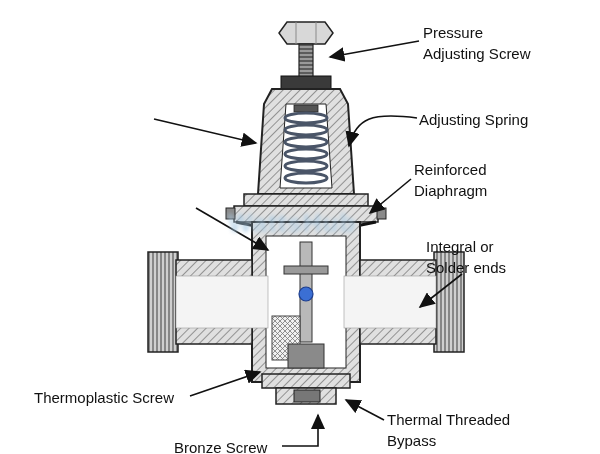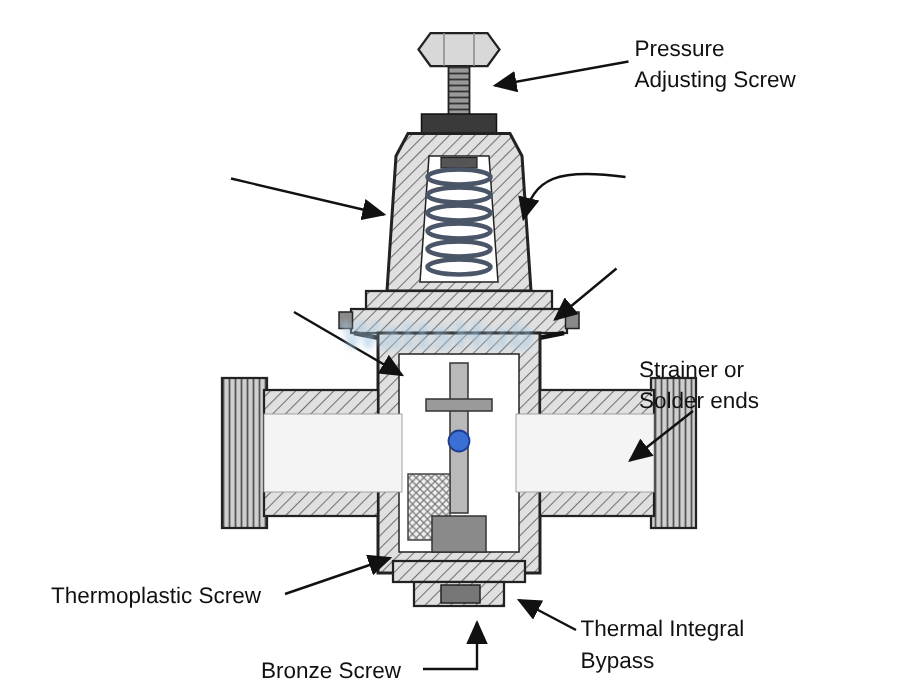--- a/index.html
+++ b/index.html
@@ -156,26 +156,29 @@
       <path d="M282,430 L318,430 L318,399" marker-end="url(#arrow)"></path>
     </g>
   </svg>
 
   <div class="watermark">WattsHub</div>
 
   <div class="label lbl-pressure">Pressure
 Adjusting Screw</div>
 
 
+  <div class="label lbl-spring">Adjusting Spring</div>
+
+  <div class="label lbl-diaphragm">Reinforced
+Diaphragm</div>
 
 
-
-  <div class="label lbl-threaded">Strainer or
+  <div class="label lbl-threaded">Integral or
 Solder ends</div>
 
   <div class="label lbl-seat">Thermoplastic Screw</div>
 
-  <div class="label lbl-thermal">Thermal Integral
+  <div class="label lbl-thermal">Thermal Threaded
 Bypass</div>
 
   <div class="label lbl-body">Bronze Screw</div>
 
 </div>
 
 </body></html>

